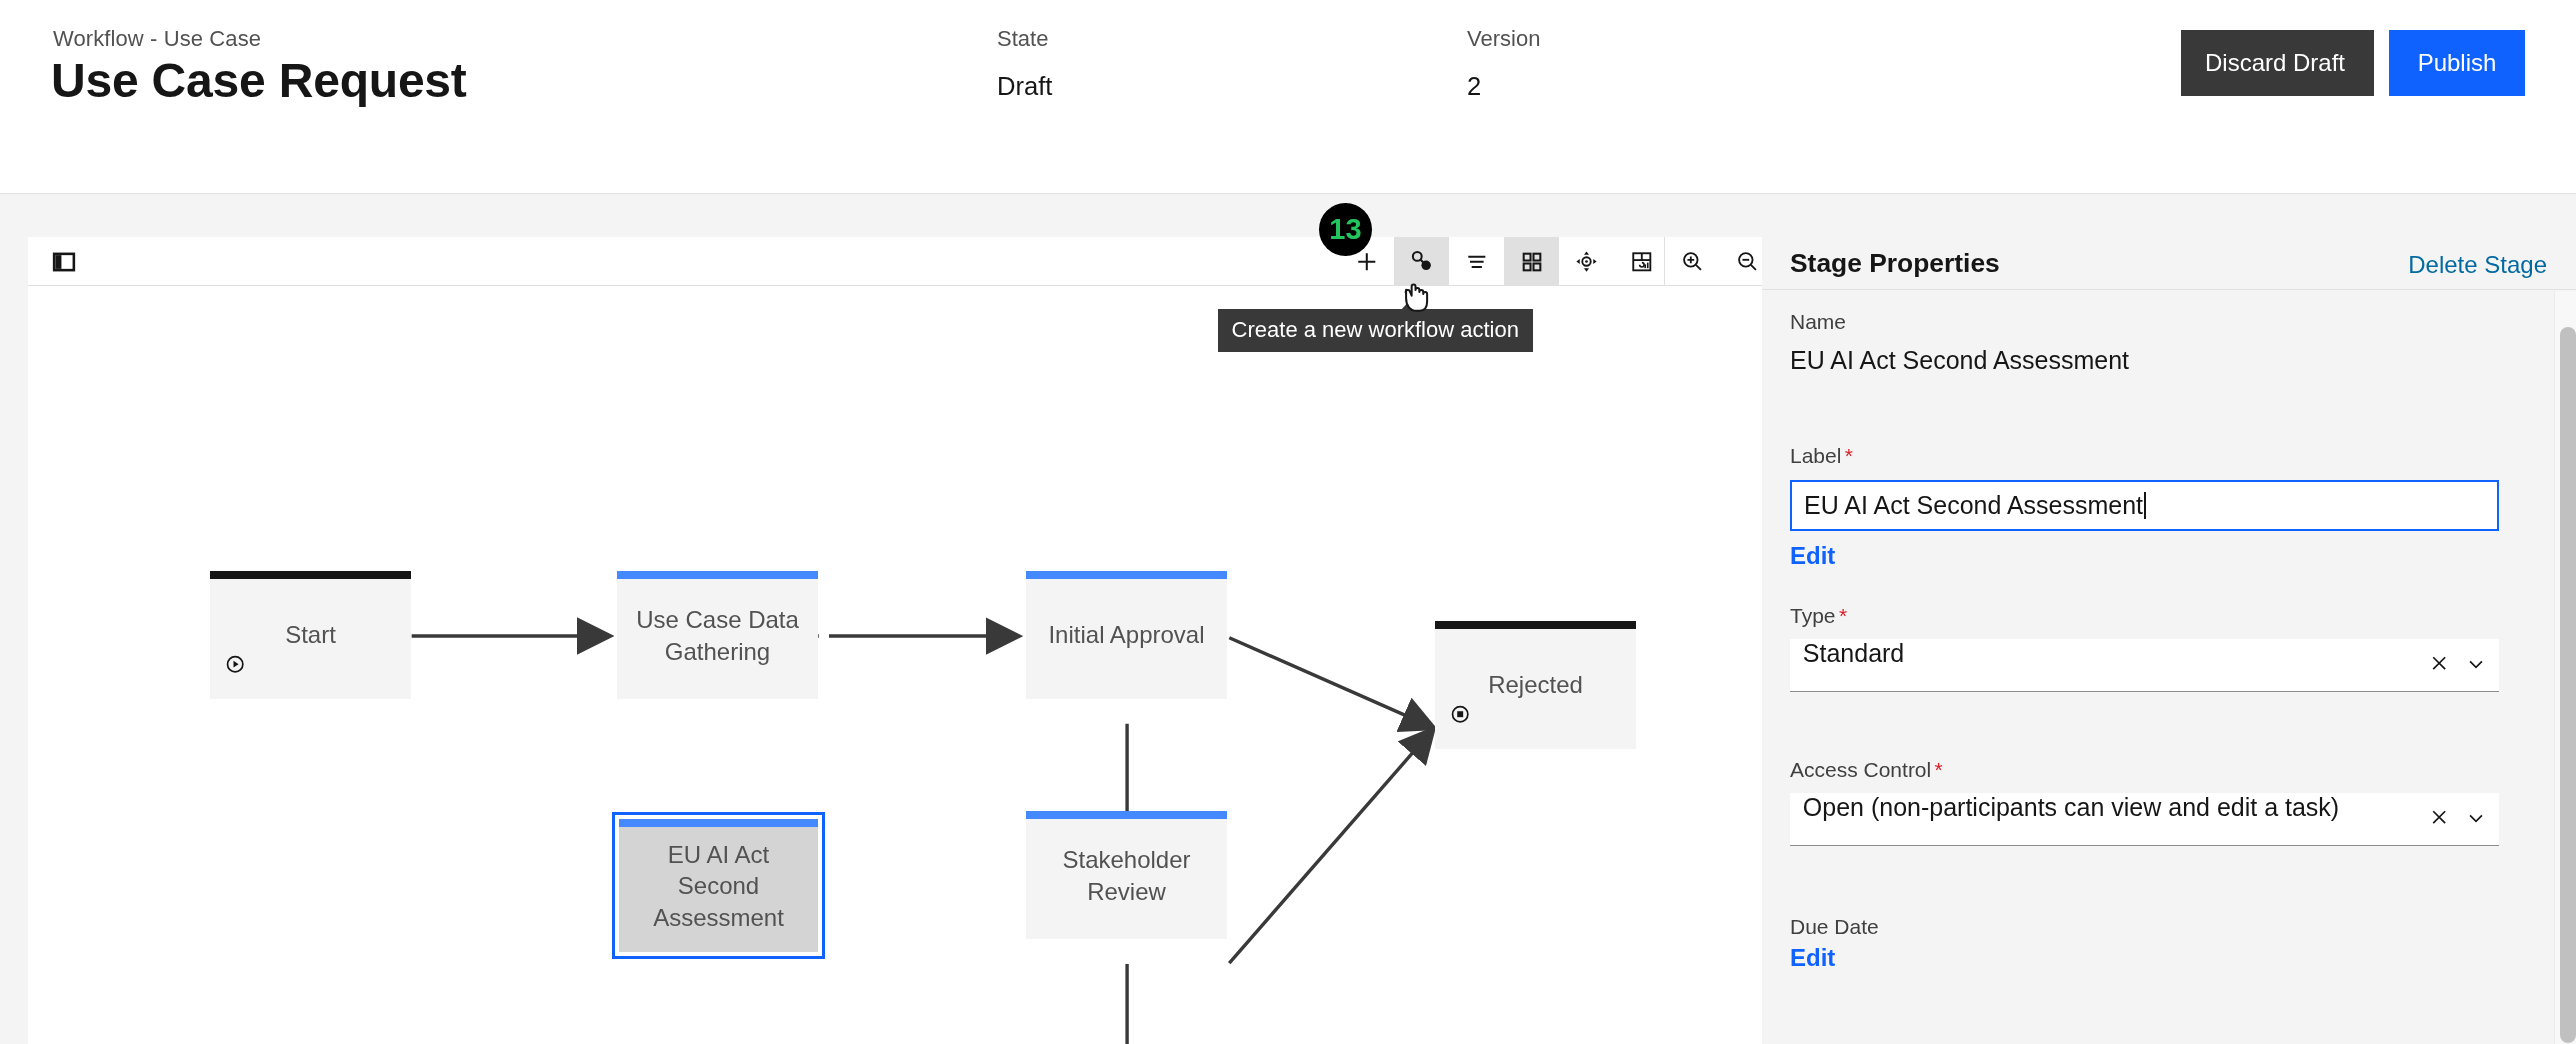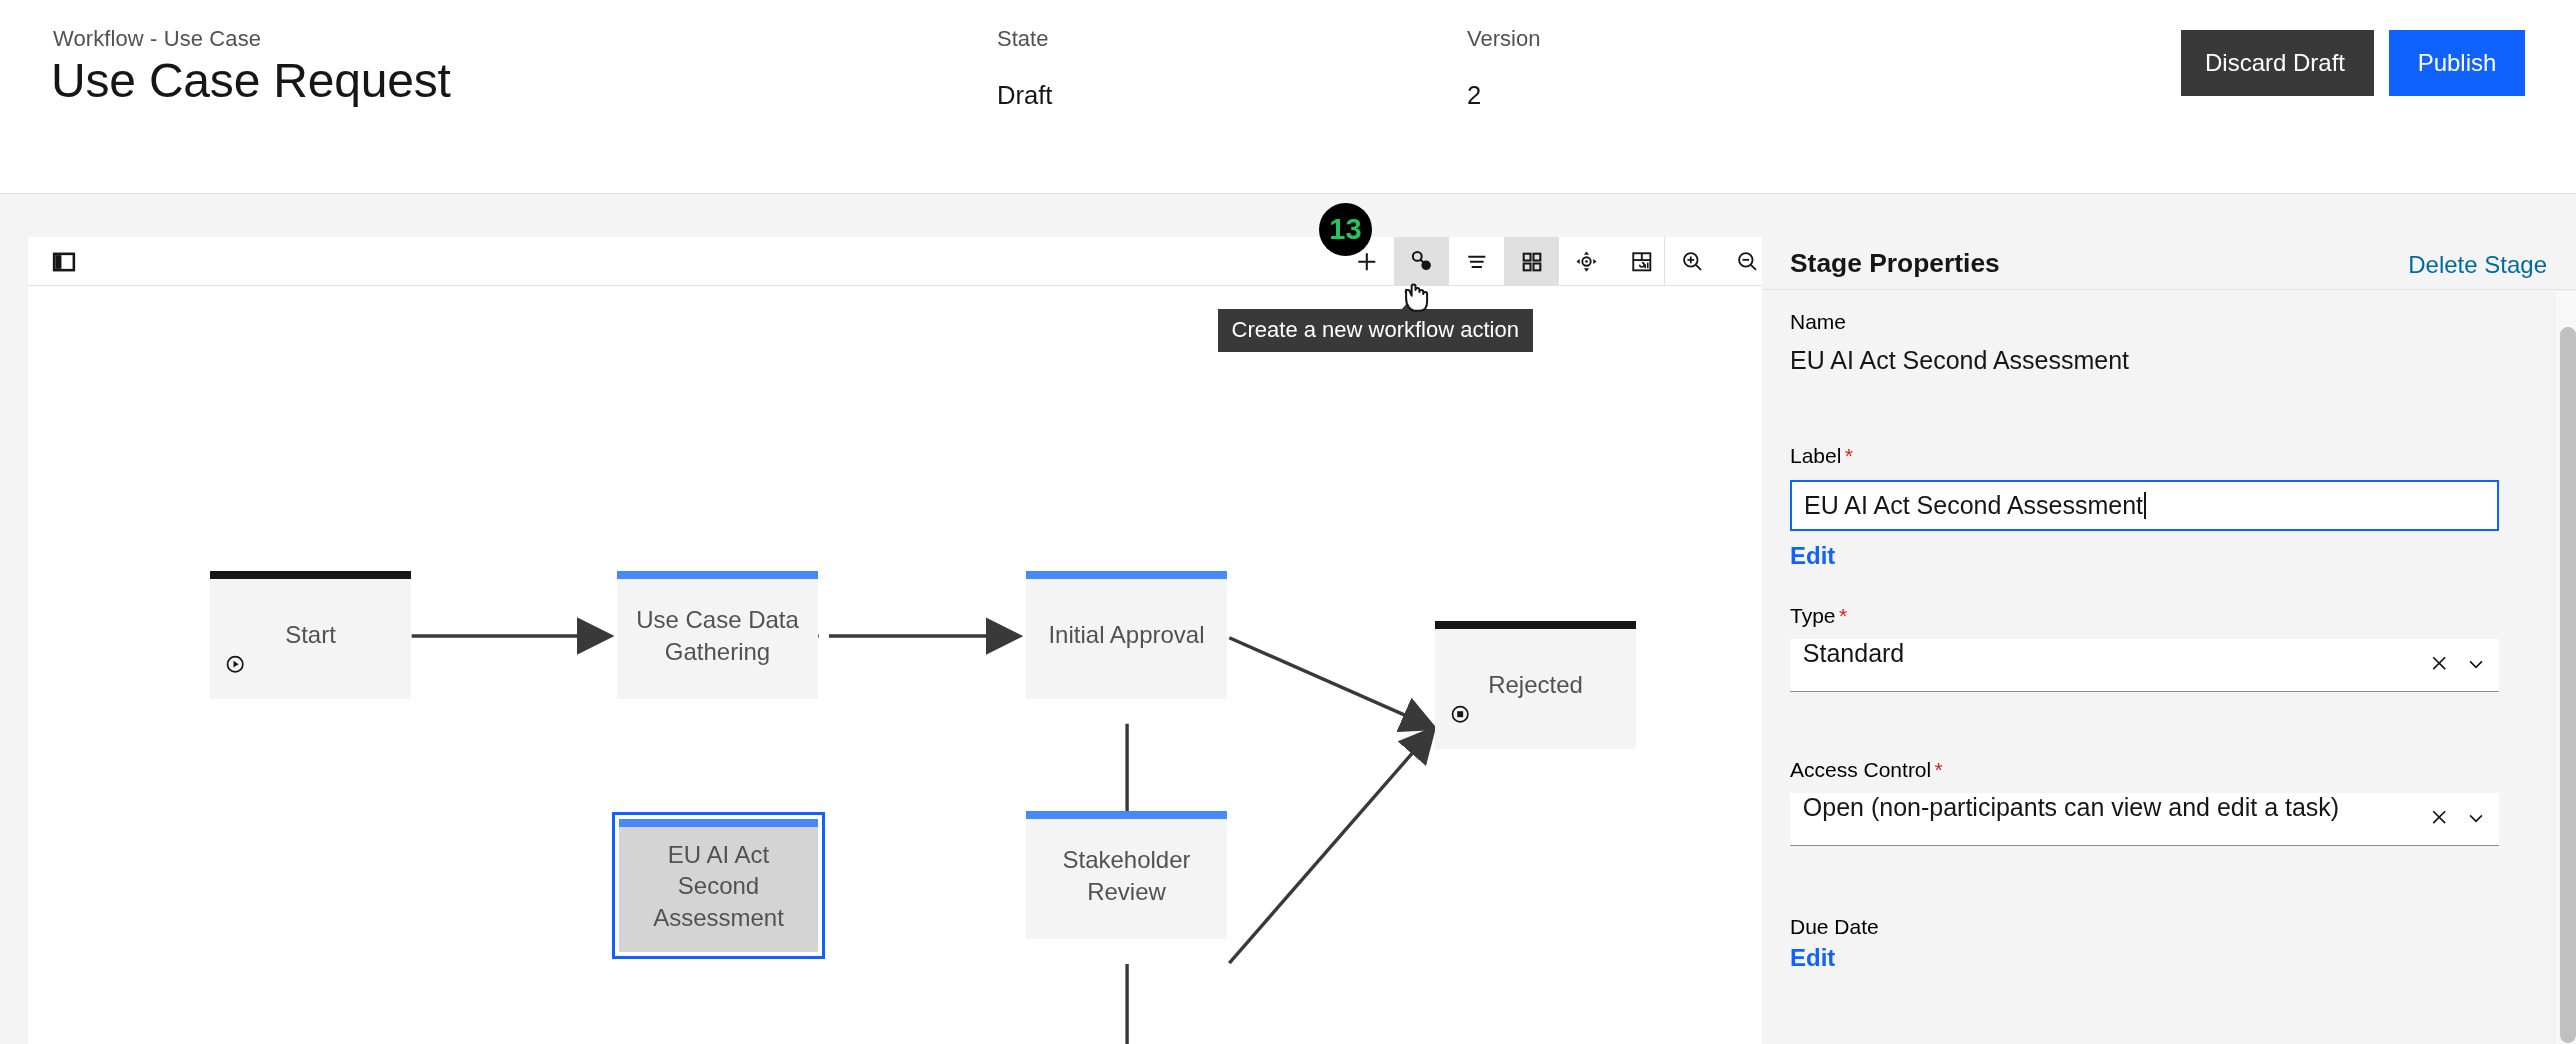--- a/index.html
+++ b/index.html
@@ -23,26 +23,26 @@
     background: #ffffff;
     border-bottom: 1.7px solid #e0e0e0;
     box-sizing: border-box;
   }
   #breadcrumb {
     position: absolute; left: 53px; top: 26.4px;
     font-size: 22px; color: #525252; letter-spacing: 0.1px;
   }
   #page-title {
     position: absolute; left: 51px; top: 53px;
-    font-size: 48px; color: #161616; font-weight: 400;
+    font-size: 48px; color: #161616; font-weight: 700;
     letter-spacing: -0.2px;
   }
   .meta-block { position: absolute; }
   .meta-label { font-size: 22px; color: #525252; }
-  .meta-value { font-size: 25.6px; color: #161616; margin-top: 29px; }
+  .meta-value { font-size: 25.6px; color: #161616; margin-top: 20px; }
   #meta-state { left: 997px; top: 25.6px; }
   #meta-version { left: 1467px; top: 25.6px; }
 
   .hdr-btn {
     position: absolute; top: 30px;
     height: 66px;
     border: none;
     font-size: 24px;
     font-family: "Liberation Sans", sans-serif;
     color: #ffffff;
@@ -179,21 +179,21 @@
     font-size: 24px; color: #0369a1; cursor: pointer;
     background: none; border: none; font-family: "Liberation Sans", sans-serif;
     padding: 0;
   }
   #panel-body {
     position: absolute; left: 0; top: 54px;
     width: 814px; height: 754px;
     overflow: hidden;
   }
   .field { position: absolute; left: 28px; width: 709px; }
-  .field-label { font-size: 21px; color: #000000; }
+  .field-label { font-size: 21px; color: #404040; }
   .req-star { color: #da1e28; font-size: 21px; margin-left: 3.4px; }
   .field-static-value { font-size: 25px; color: #161616; margin-top: 12px; }
   .text-input {
     margin-top: 12px;
     width: 709px; height: 51px;
     background: #ffffff;
     border: 2.6px solid #0f62fe;
     box-sizing: border-box;
     font-size: 25px; color: #161616;
     font-family: "Liberation Sans", sans-serif;

